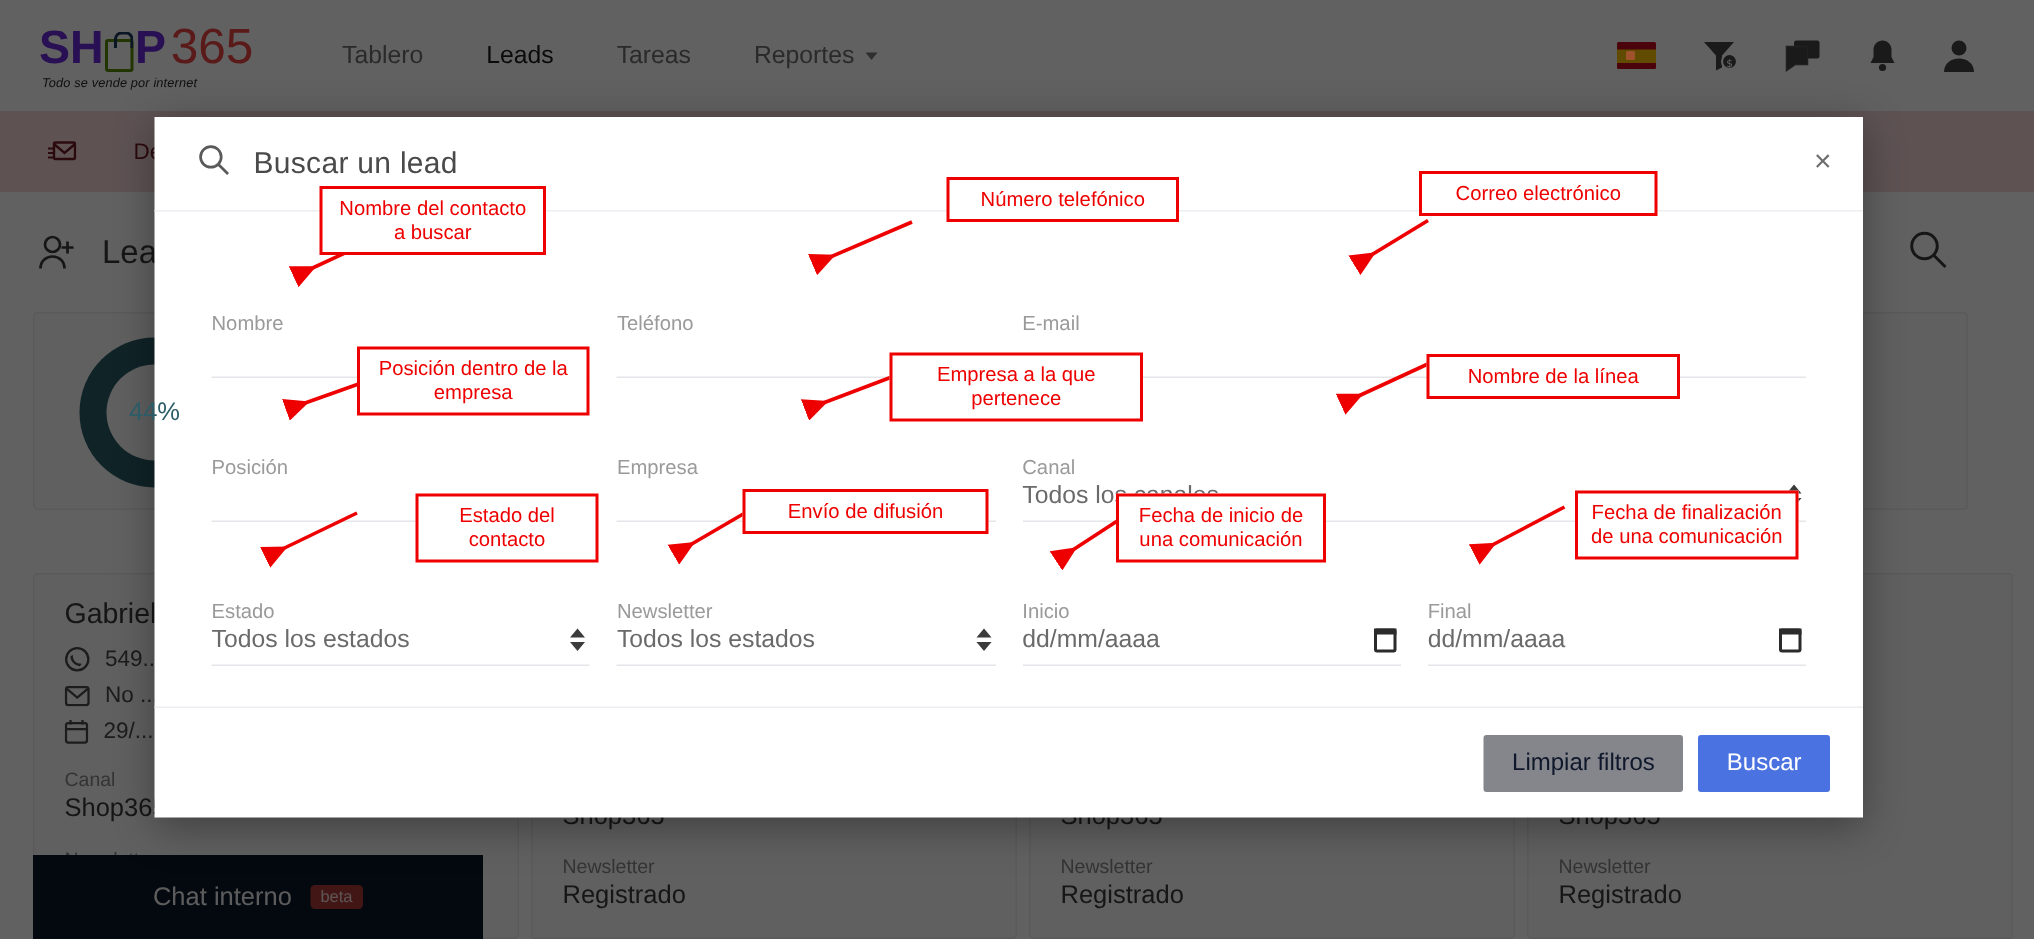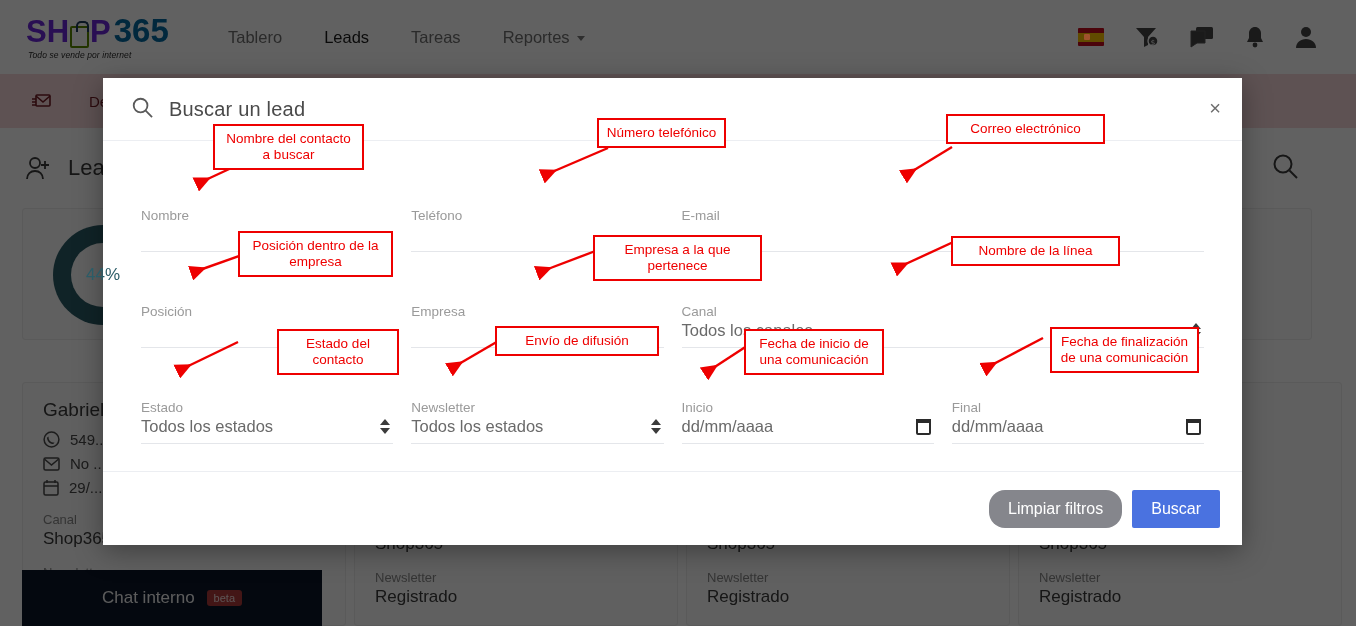--- a/index.html
+++ b/index.html
@@ -17,21 +17,21 @@
     background: #ffffff;
   }
   .topbar {
     position: absolute; left: 0; top: 0; width: 1356px; height: 74px;
     background: #ffffff;
     display: flex; align-items: center;
   }
   .brand { margin-left: 26px; width: 150px; }
   .brand-row { display:flex; align-items:flex-end; line-height: 1; }
   .brand-shop { font-size: 31px; font-weight: 700; color: #6d28d9; letter-spacing: 0px; font-family: "Liberation Sans", sans-serif;}
-  .brand-365 { font-size: 33px; font-weight: 700; color: #0369a1; margin-left: 3px; }
+  .brand-365 { font-size: 33px; font-weight: 400; color: #ef4444; margin-left: 3px; }
   .brand-sub { font-size: 8.5px; color: #2a2a2a; font-style: italic; margin-top: 3px; margin-left: 2px; letter-spacing: .1px;}
   .bag {
     display:inline-block; position:relative; width:19px; height:22px;
     border:2.5px solid #5a8a00; border-radius:2px; margin: 0 1px -1px 1px;
   }
   .bag::before{
     content:""; position:absolute; left:4px; top:-7px; width:9px; height:9px;
     border:2.5px solid #1b3a5c; border-bottom:none; border-radius:5px 5px 0 0;
   }
   .nav { display: flex; align-items: center; margin-left: 52px; gap: 42px; }
@@ -135,21 +135,21 @@
   .cal::before{content:"";position:absolute;left:-2px;top:-2px;width:15px;height:4px;background:#2b2b2b;}
   .span2 { grid-column: span 2; }
 
   .modal-foot {
     position:absolute; left:0; bottom:0; width:100%; height:74px;
     border-top:1px solid #eceef2; display:flex; align-items:center;
     justify-content:flex-end; padding-right: 22px; gap: 10px;
   }
   .btn { border:none; font-size:16px; padding: 10px 19px; cursor:pointer; border-radius:2px;
          font-family:"Liberation Sans", sans-serif;}
-  .btn-clear { background:#85868c; color:#ffffff;border-radius:16px; }
+  .btn-clear { background:#85868c; color:#0f172a; }
   .btn-search { background:#4a72e0; color:#ffffff; }
 
   
   .anno {
     position:absolute; border:2px solid #ee0000; background:#ffffff; color:#ee0000;
     font-size:13.5px; text-align:center; line-height:1.18; padding:5px 6px;
     z-index: 50; font-family:"Liberation Sans", sans-serif;
   }
   .arrow-layer { position:absolute; inset:0; z-index:49; pointer-events:none; }
 </style>
@@ -419,21 +419,21 @@
       <line x1="598" y1="250" x2="540" y2="272"></line>
       <line x1="962" y1="238" x2="897" y2="268"></line>
       <line x1="238" y1="342" x2="180" y2="370"></line>
       <line x1="500" y1="340" x2="452" y2="368"></line>
       <line x1="753" y1="342" x2="707" y2="372"></line>
       <line x1="1043" y1="338" x2="986" y2="368"></line>
     </g>
   </svg>
 
   <div class="anno" style="left:213px; top:124px; width:151px;">Nombre del contacto a buscar</div>
-  <div class="anno" style="left:597px; top:118px; width:129px;">Número telefónico</div>
+  <div class="anno" style="left:631px; top:118px; width:155px;">Número telefónico</div>
   <div class="anno" style="left:946px; top:114px; width:159px;">Correo electrónico</div>
   <div class="anno" style="left:238px; top:231px; width:155px;">Posición dentro de la empresa</div>
   <div class="anno" style="left:593px; top:235px; width:169px;">Empresa a la que pertenece</div>
   <div class="anno" style="left:951px; top:236px; width:169px;">Nombre de la línea</div>
   <div class="anno" style="left:232px; top:329px; width:122px;margin-left:45px;">Estado del contacto</div>
   <div class="anno" style="left:495px; top:326px; width:164px;">Envío de difusión</div>
   <div class="anno" style="left:744px; top:329px; width:140px;">Fecha de inicio de una comunicación</div>
   <div class="anno" style="left:1050px; top:327px; width:149px;">Fecha de finalización de una comunicación</div>
 
 </div>

